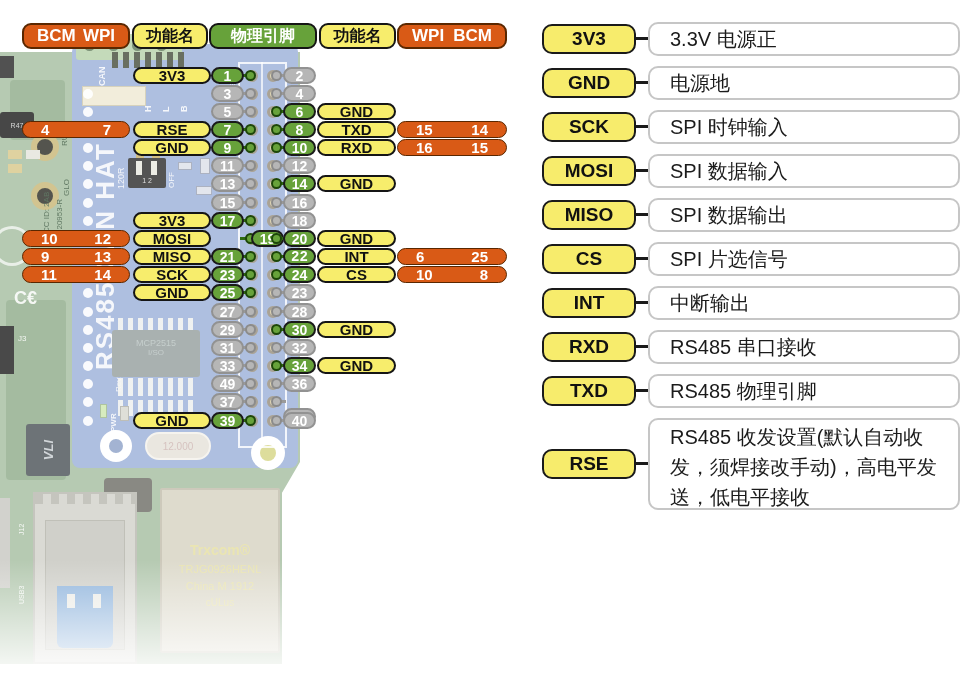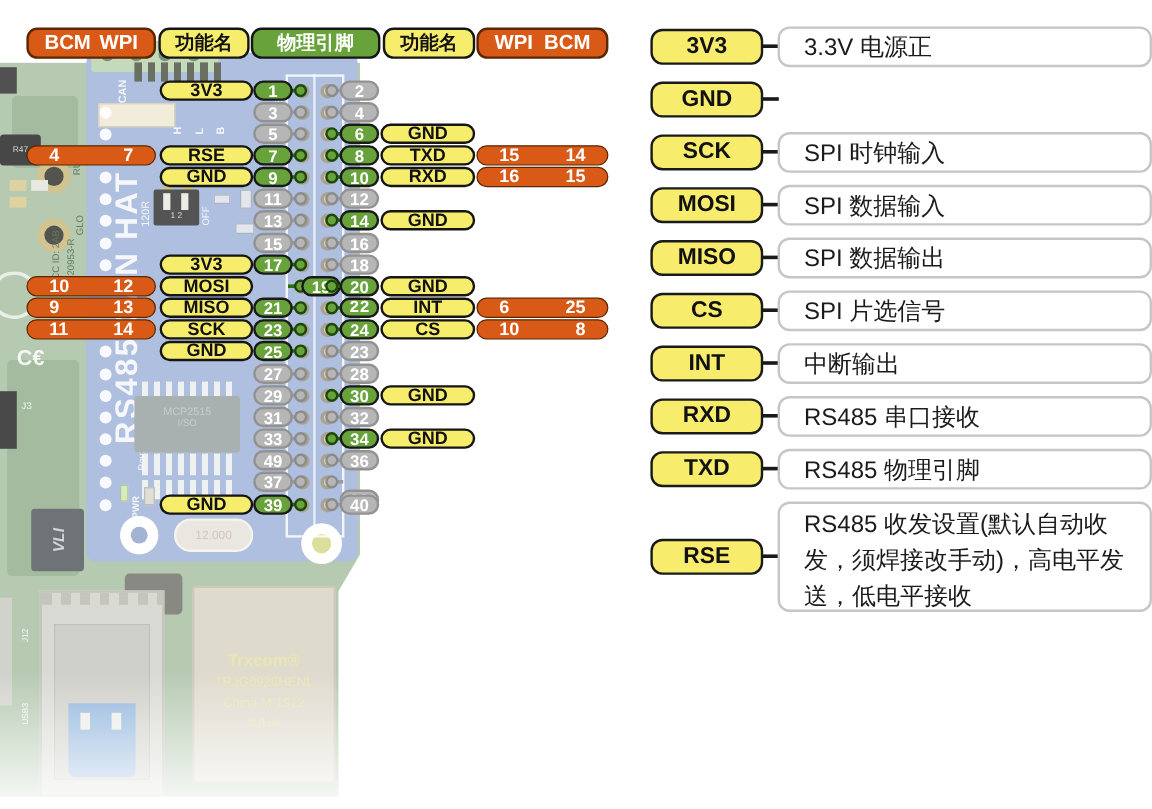--- a/index.html
+++ b/index.html
@@ -417,20 +417,21 @@
 
   <div id="legend">
       <div class="lrow">
      <div class="lbadge">3V3</div>
      <div class="lline"></div>
      <div class="lbox">3.3V 电源正</div>
    </div>
       <div class="lrow">
      <div class="lbadge">GND</div>
      <div class="lline"></div>
+     <div class="lbox">电源地</div>
    </div>
       <div class="lrow">
      <div class="lbadge">SCK</div>
      <div class="lline"></div>
      <div class="lbox">SPI 时钟输入</div>
    </div>
       <div class="lrow">
      <div class="lbadge">MOSI</div>
      <div class="lline"></div>
      <div class="lbox">SPI 数据输入</div>

